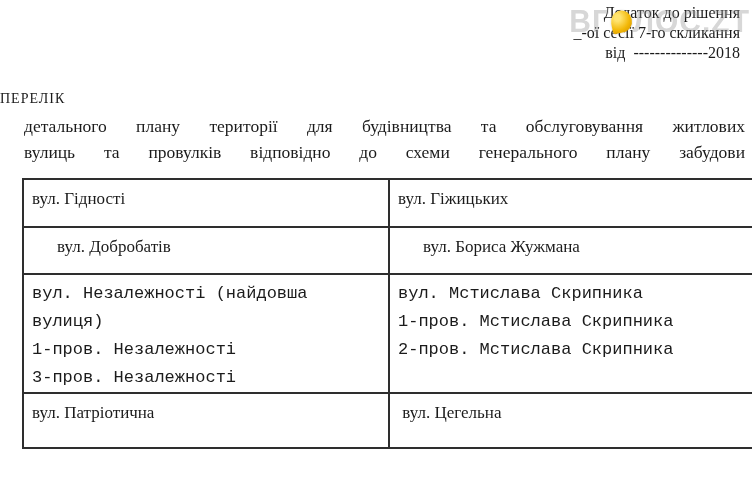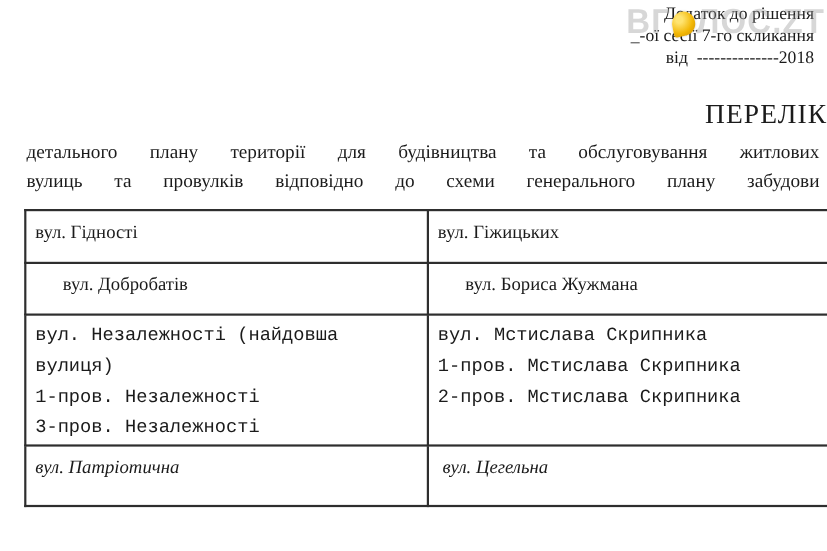--- a/index.html
+++ b/index.html
@@ -43,22 +43,22 @@
     height: 21px;
     margin: 0 1px;
     border-radius: 50% 50% 50% 12%;
     background: radial-gradient(circle at 35% 30%, #ffe470 15%, #f2b705 60%, #c98d06 100%);
     box-shadow: 0 0 2px rgba(0,0,0,0.25);
     transform: rotate(-12deg);
   }
   
   .title {
     margin-top: 28px;
-    text-align: right;
-    font-size: 25px;
+    text-align: left;
+    font-size: 14px;
     letter-spacing: 1px;
   }
   
   .paragraph {
     margin: 6px auto 0 24px;
     width: 721px;
     font-size: 17.5px;
     line-height: 26px;
     word-spacing: 2px;
   }
@@ -80,21 +80,21 @@
     vertical-align: top;
     padding: 5px 8px 0 8px;
     font-size: 17px;
     line-height: 28px;
   }
   td.col-left  { width: 348px; }
   td.col-right { width: 355px; }
   tr.r1 td { height: 41px; }
   tr.r2 td { height: 40px; padding-left: 33px; }
   tr.r3 td { height: 86px; font-family: Liberation Mono, monospace; }
-  tr.r4 td { height: 48px; font-style: italic; }
+  tr.r4 td { height: 48px; }
   .street-line { white-space: pre-wrap; }
 </style>
 </head>
 <body>
 
 <div class="page">
 
   <div class="watermark">
     <span>ВГ</span>
     <span class="wm-logo"></span>

